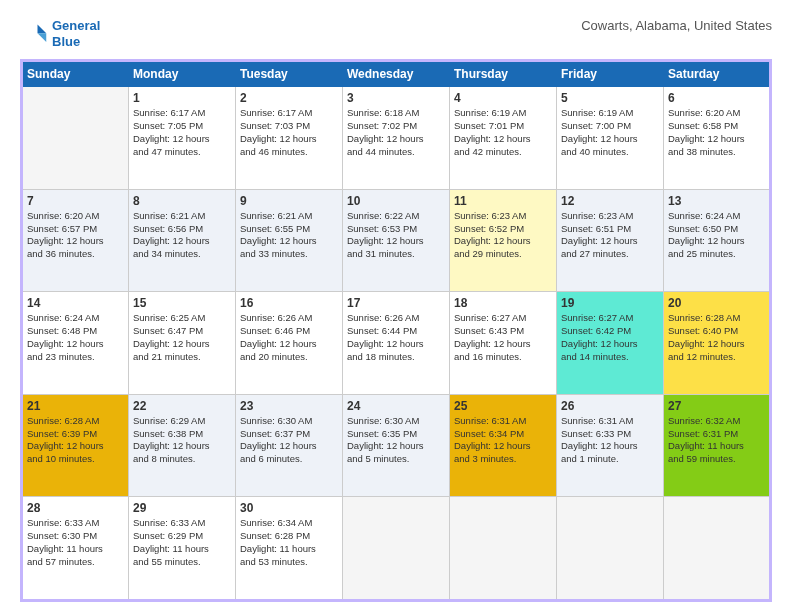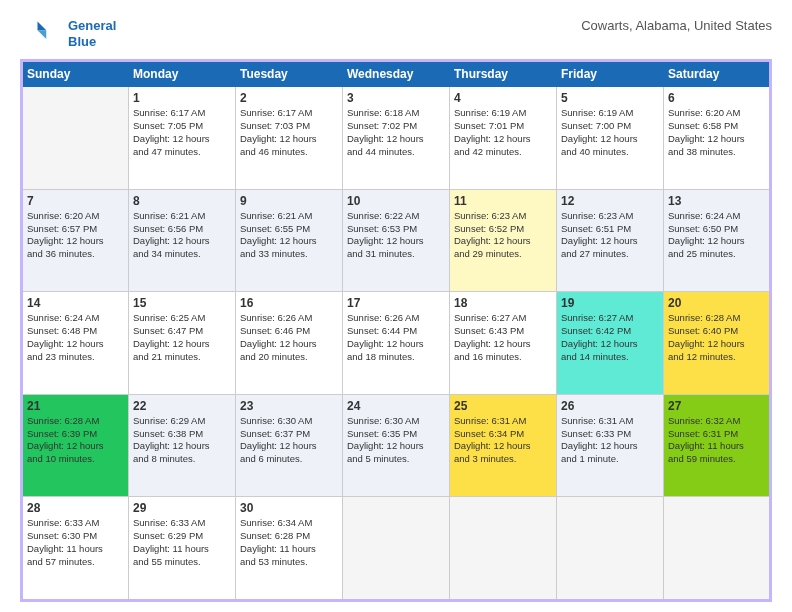--- a/index.html
+++ b/index.html
@@ -18,22 +18,22 @@
       flex-direction: column;
     }
     .top-section {
       display: flex;
       justify-content: space-between;
       align-items: flex-start;
       margin-bottom: 10px;
     }
     .logo {
       display: flex;
-      align-items: flex-start;
-      gap: 20px;
+      align-items: flex-end;
+      gap: 4px;
     }
     .logo-text {
       font-size: 13px;
       font-weight: bold;
       color: #333;
       line-height: 1.2;
     }
     .logo-text span {
       color: #1a6ab5;
     }
@@ -148,25 +148,25 @@
         <tr>
           <td style="background: rgb(255, 255, 255);"><span class="day-num">14</span><span>Sunrise: 6:24 AM</span><br><span>Sunset: 6:48 PM</span><br><span>Daylight: 12 hours</span><br><span>and 23 minutes.</span></td>
           <td style="background: rgb(255, 255, 255);"><span class="day-num">15</span><span>Sunrise: 6:25 AM</span><br><span>Sunset: 6:47 PM</span><br><span>Daylight: 12 hours</span><br><span>and 21 minutes.</span></td>
           <td style="background: rgb(255, 255, 255);"><span class="day-num">16</span><span>Sunrise: 6:26 AM</span><br><span>Sunset: 6:46 PM</span><br><span>Daylight: 12 hours</span><br><span>and 20 minutes.</span></td>
           <td style="background: rgb(255, 255, 255);"><span class="day-num">17</span><span>Sunrise: 6:26 AM</span><br><span>Sunset: 6:44 PM</span><br><span>Daylight: 12 hours</span><br><span>and 18 minutes.</span></td>
           <td style="background: rgb(255, 255, 255);"><span class="day-num">18</span><span>Sunrise: 6:27 AM</span><br><span>Sunset: 6:43 PM</span><br><span>Daylight: 12 hours</span><br><span>and 16 minutes.</span></td>
           <td style="background: #5eead4;"><span class="day-num">19</span><span>Sunrise: 6:27 AM</span><br><span>Sunset: 6:42 PM</span><br><span>Daylight: 12 hours</span><br><span>and 14 minutes.</span></td>
           <td style="background: #fde047;"><span class="day-num">20</span><span>Sunrise: 6:28 AM</span><br><span>Sunset: 6:40 PM</span><br><span>Daylight: 12 hours</span><br><span>and 12 minutes.</span></td>
         </tr>
         <tr>
-          <td style="background: #22c55e;"><span class="day-num">21</span><span>Sunrise: 6:28 AM</span><br><span>Sunset: 6:39 PM</span><br><span>Daylight: 12 hours</span><br><span>and 10 minutes.</span></td>
+          <td style="background: #eab308;"><span class="day-num">21</span><span>Sunrise: 6:28 AM</span><br><span>Sunset: 6:39 PM</span><br><span>Daylight: 12 hours</span><br><span>and 10 minutes.</span></td>
           <td style="background: rgb(238, 242, 248);"><span class="day-num">22</span><span>Sunrise: 6:29 AM</span><br><span>Sunset: 6:38 PM</span><br><span>Daylight: 12 hours</span><br><span>and 8 minutes.</span></td>
           <td style="background: rgb(238, 242, 248);"><span class="day-num">23</span><span>Sunrise: 6:30 AM</span><br><span>Sunset: 6:37 PM</span><br><span>Daylight: 12 hours</span><br><span>and 6 minutes.</span></td>
           <td style="background: rgb(238, 242, 248);"><span class="day-num">24</span><span>Sunrise: 6:30 AM</span><br><span>Sunset: 6:35 PM</span><br><span>Daylight: 12 hours</span><br><span>and 5 minutes.</span></td>
-          <td style="background: #fde047;"><span class="day-num">25</span><span>Sunrise: 6:31 AM</span><br><span>Sunset: 6:34 PM</span><br><span>Daylight: 12 hours</span><br><span>and 3 minutes.</span></td>
+          <td style="background: #eab308;"><span class="day-num">25</span><span>Sunrise: 6:31 AM</span><br><span>Sunset: 6:34 PM</span><br><span>Daylight: 12 hours</span><br><span>and 3 minutes.</span></td>
           <td style="background: rgb(238, 242, 248);"><span class="day-num">26</span><span>Sunrise: 6:31 AM</span><br><span>Sunset: 6:33 PM</span><br><span>Daylight: 12 hours</span><br><span>and 1 minute.</span></td>
           <td style="background: #84cc16;"><span class="day-num">27</span><span>Sunrise: 6:32 AM</span><br><span>Sunset: 6:31 PM</span><br><span>Daylight: 11 hours</span><br><span>and 59 minutes.</span></td>
         </tr>
         <tr>
           <td style="background: rgb(255, 255, 255);"><span class="day-num">28</span><span>Sunrise: 6:33 AM</span><br><span>Sunset: 6:30 PM</span><br><span>Daylight: 11 hours</span><br><span>and 57 minutes.</span></td>
           <td style="background: rgb(255, 255, 255);"><span class="day-num">29</span><span>Sunrise: 6:33 AM</span><br><span>Sunset: 6:29 PM</span><br><span>Daylight: 11 hours</span><br><span>and 55 minutes.</span></td>
           <td style="background: rgb(255, 255, 255);"><span class="day-num">30</span><span>Sunrise: 6:34 AM</span><br><span>Sunset: 6:28 PM</span><br><span>Daylight: 11 hours</span><br><span>and 53 minutes.</span></td>
           <td class="empty" style="background: rgb(245, 245, 245);"></td>
           <td class="empty" style="background: rgb(245, 245, 245);"></td>
           <td class="empty" style="background: rgb(245, 245, 245);"></td>

